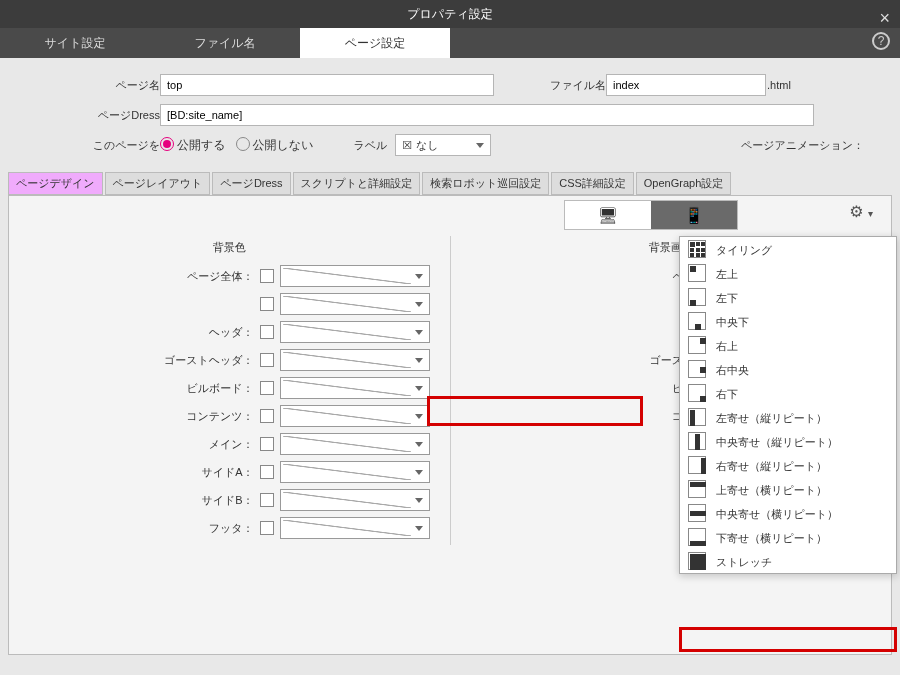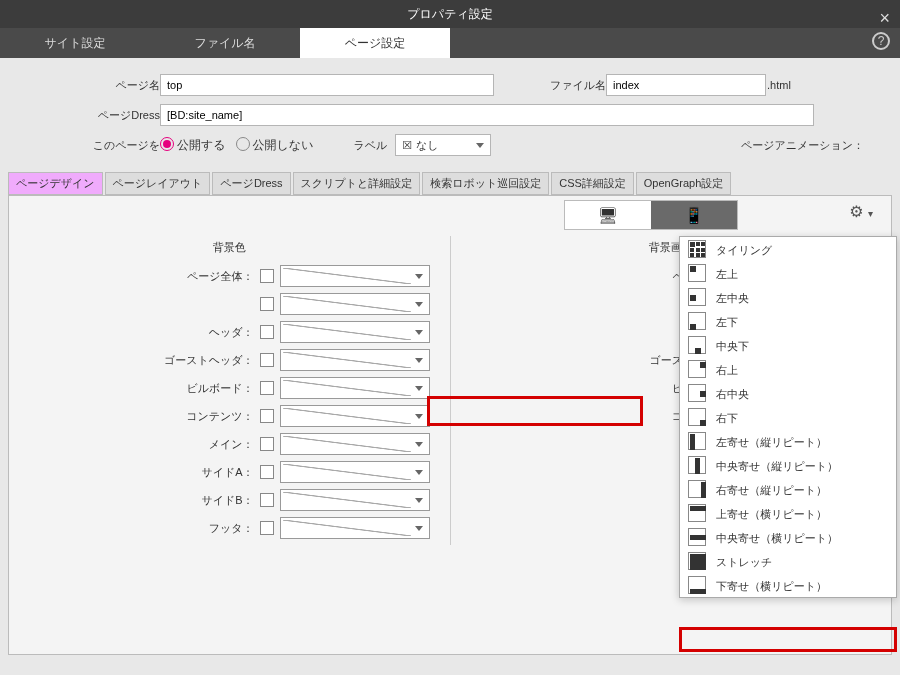--- a/index.html
+++ b/index.html
@@ -328,26 +328,20 @@
         <span>タイリング</span>
       </div>
       <div class="mi">
         <span class="mico">
           <span class="d" style="left:1px;top:1px;width:6px;height:6px"></span>
         </span>
         <span>左上</span>
       </div>
       <div class="mi">
         <span class="mico">
-          <span class="d" style="left:1px;top:6px;width:6px;height:6px"></span>
-        </span>
-        <span>左中央</span>
-      </div>
-      <div class="mi">
-        <span class="mico">
           <span class="d" style="left:1px;top:11px;width:6px;height:6px"></span>
         </span>
         <span>左下</span>
       </div>
       <div class="mi">
         <span class="mico">
           <span class="d" style="left:6px;top:11px;width:6px;height:6px"></span>
         </span>
         <span>中央下</span>
       </div>
@@ -394,25 +388,25 @@
         <span>上寄せ（横リピート）</span>
       </div>
       <div class="mi">
         <span class="mico">
           <span class="d" style="left:1px;top:6px;width:16px;height:5px"></span>
         </span>
         <span>中央寄せ（横リピート）</span>
       </div>
       <div class="mi">
         <span class="mico">
+          <span class="d" style="left:1px;top:12px;width:16px;height:5px"></span>
+        </span>
+        <span>下寄せ（横リピート）</span>
+      </div>
+      <div class="mi">
+        <span class="mico">
           <span class="d" style="left:1px;top:1px;width:16px;height:16px"></span>
         </span>
         <span>ストレッチ</span>
-      </div>
-      <div class="mi">
-        <span class="mico">
-          <span class="d" style="left:1px;top:12px;width:16px;height:5px"></span>
-        </span>
-        <span>下寄せ（横リピート）</span>
       </div>
     </div>
   <div class="redbox" style="left:670px;top:431px;width:218px;height:25px"></div>
 </div>
 
 </body></html>

